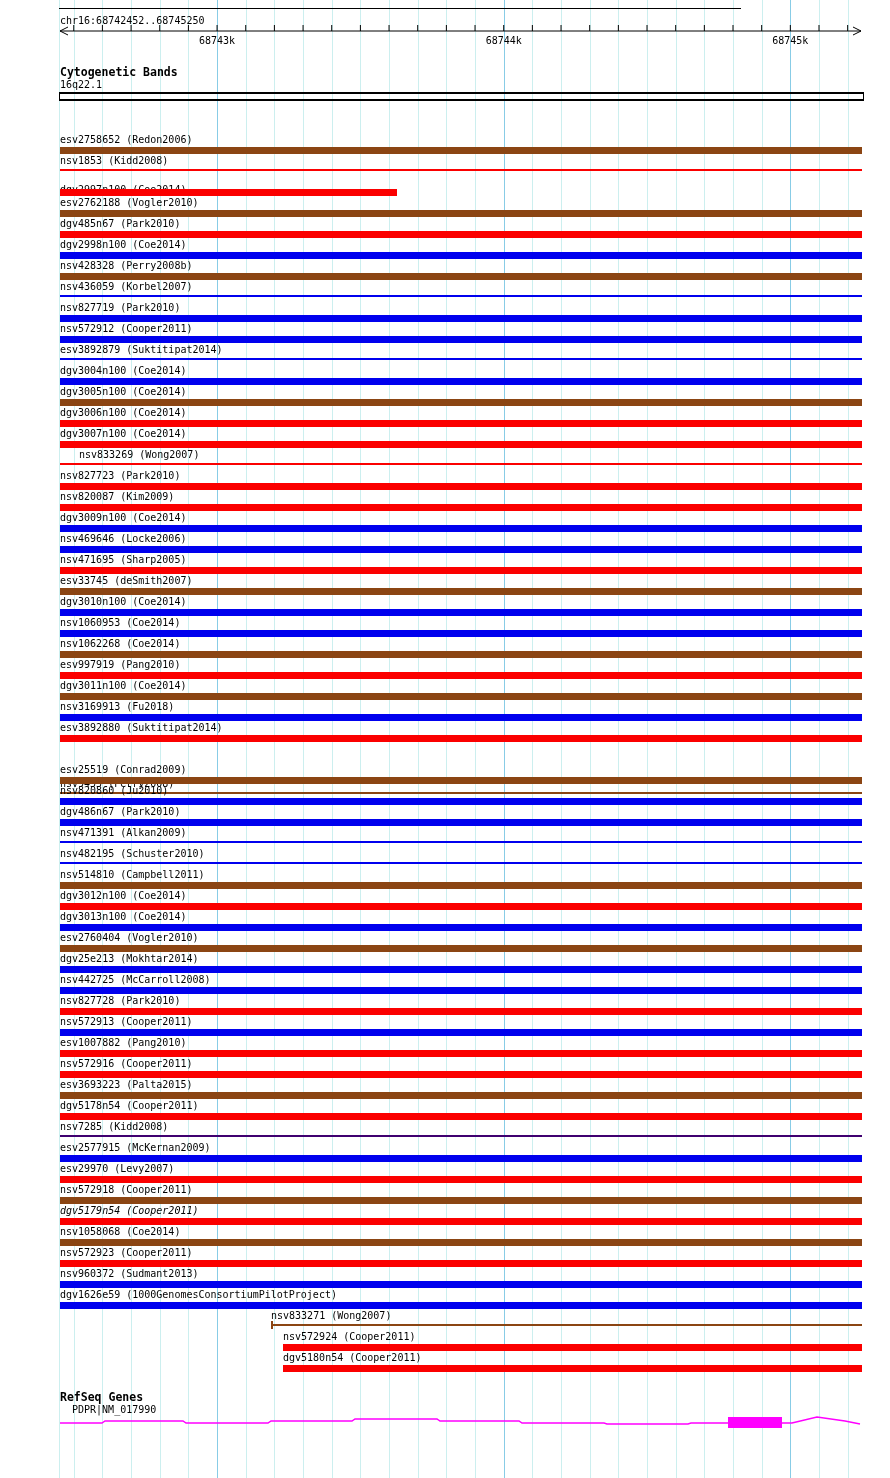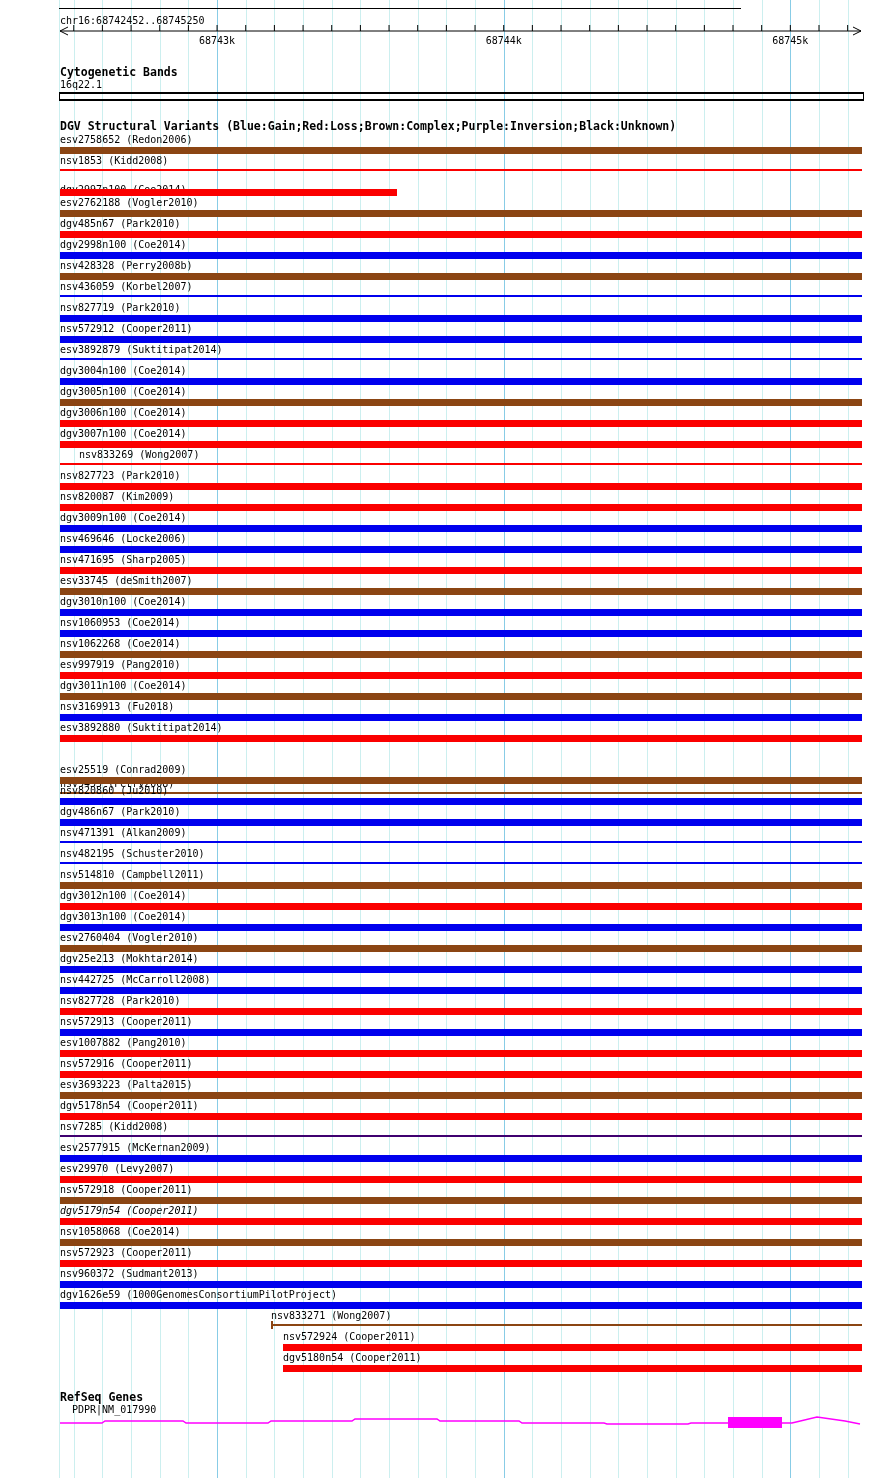--- a/index.html
+++ b/index.html
@@ -109,21 +109,20 @@
   <div id="ruler-labels">
       <div class="ruler-label" style="left: 217.075px;">68743k</div>
       <div class="ruler-label" style="left: 503.708px;">68744k</div>
       <div class="ruler-label" style="left: 790.342px;">68745k</div>
     </div>
 
   <div class="sec-header cyto-header">Cytogenetic Bands</div>
   <div class="cyto-band-label">16q22.1</div>
   <div class="cyto-band-rect"></div>
 
-  <div class="sec-header dgv-header">DGV Structural Variants (Blue:Gain;Red:Loss;Brown:Complex;Purple:Inversion;Black:Unknown)</div>
   <div id="tracks">
       <div class="track-row" style="top: 131px;">
         <div class="row-label" style="left: 60px;">esv2758652 (Redon2006)</div>
         <div class="bar brown" style="left: 60px; width: 802px;"></div>
       </div>
       <div class="track-row" style="top: 152px;">
         <div class="row-label" style="left: 60px;">nsv1853 (Kidd2008)</div>
         <div class="bar red thin" style="left: 60px; width: 802px;"></div>
       </div>
       <div class="track-row" style="top: 173px;">

